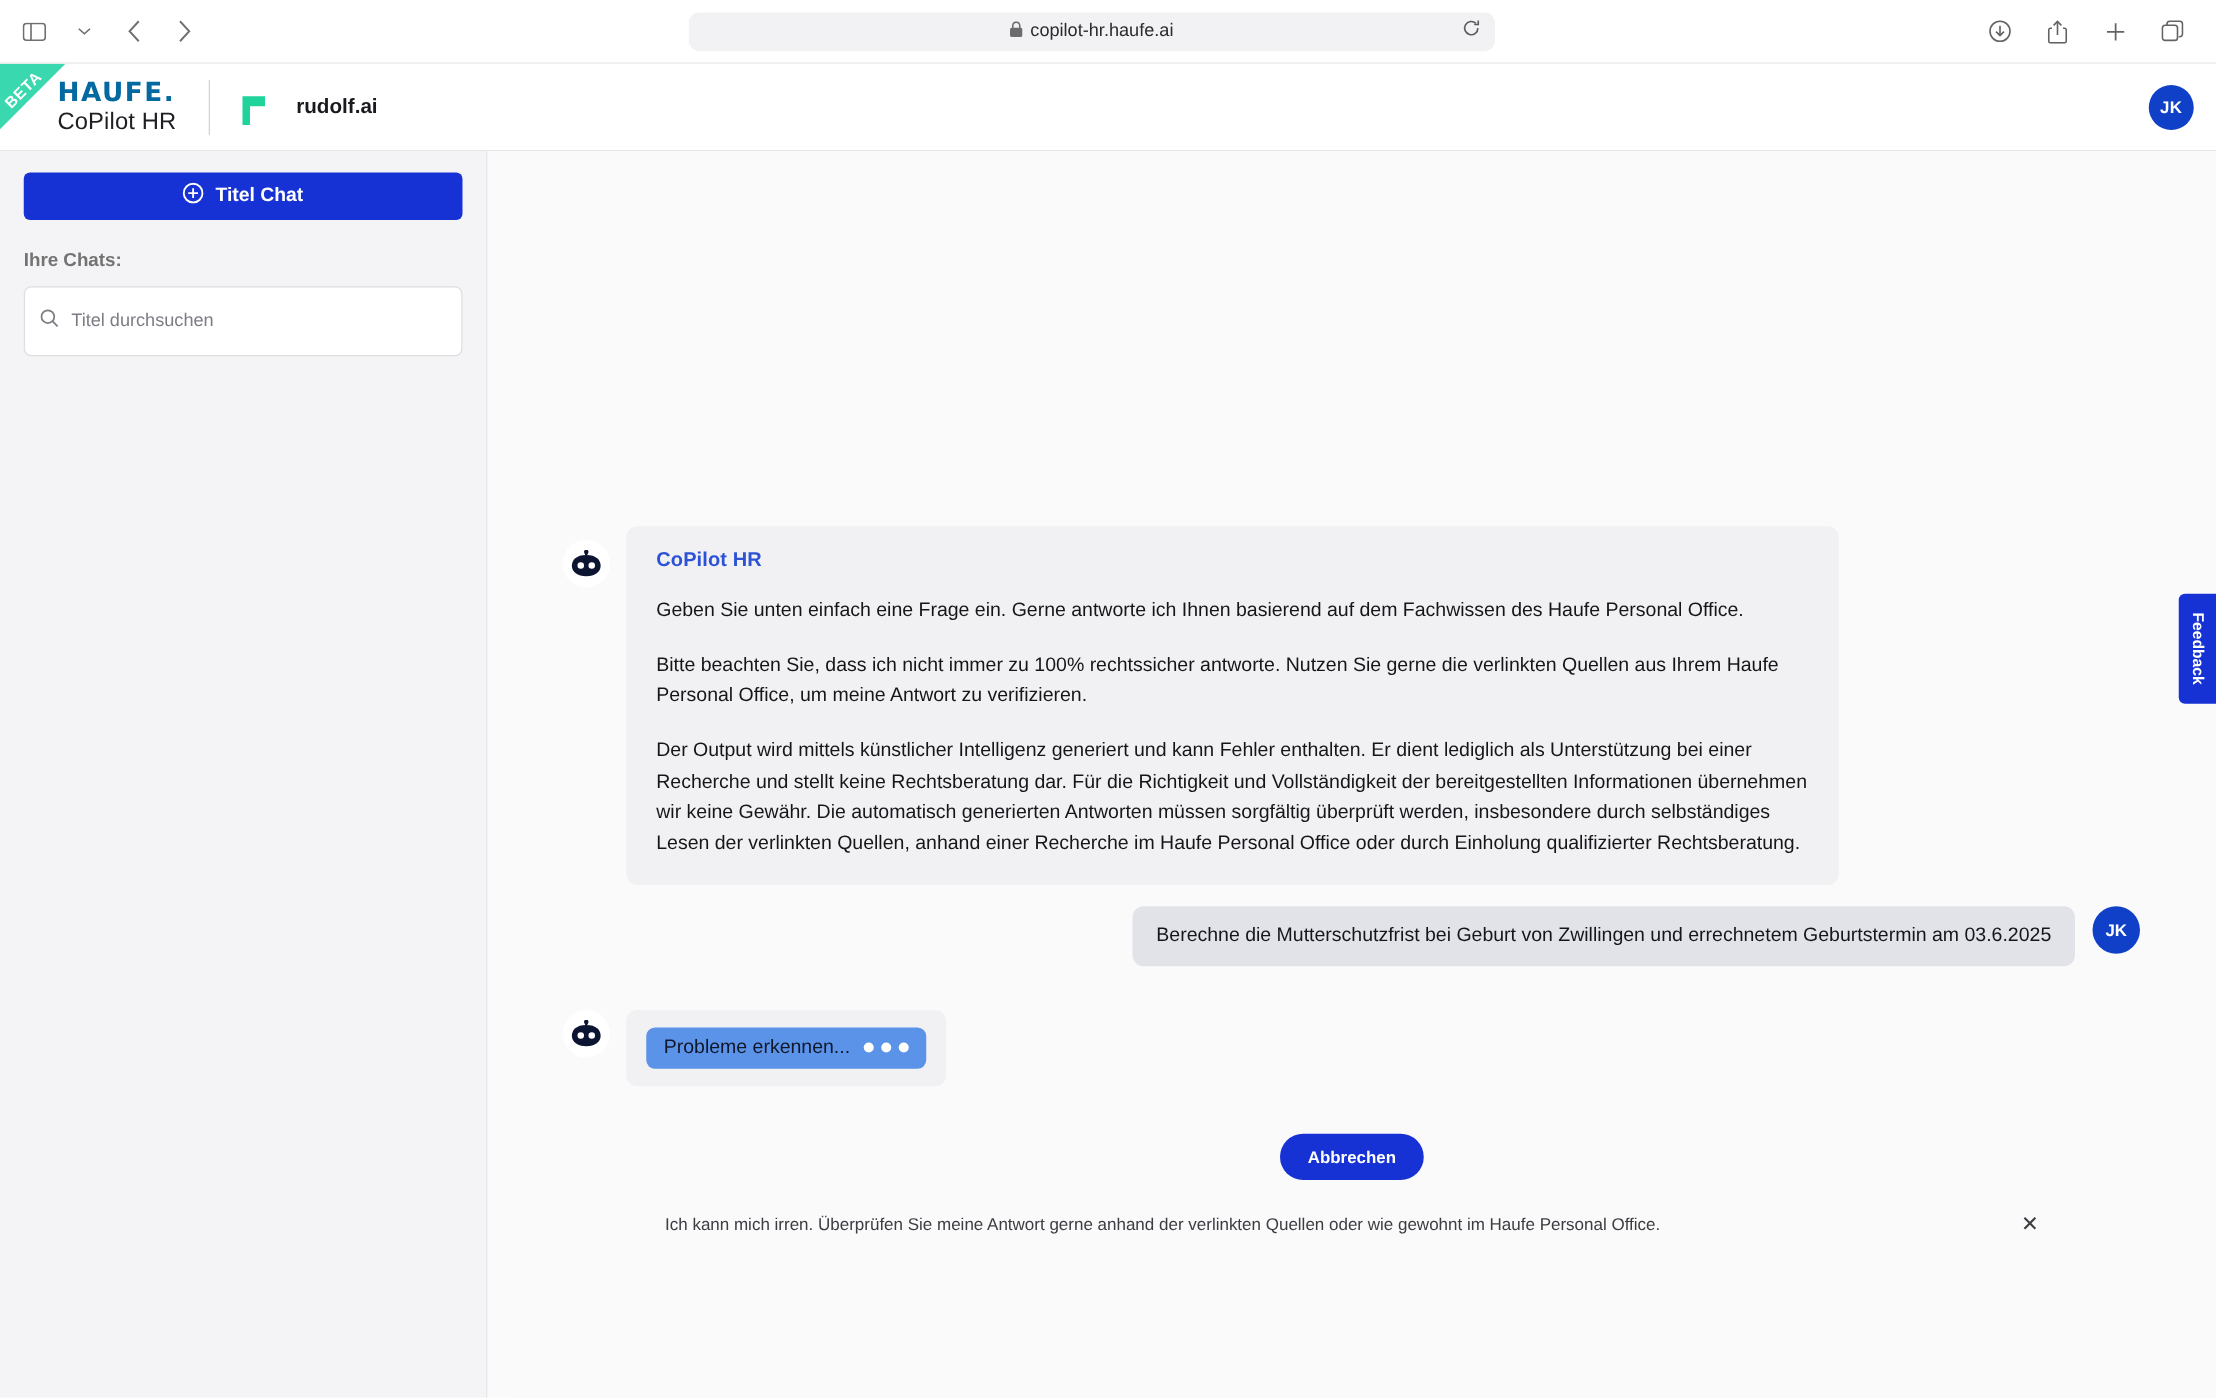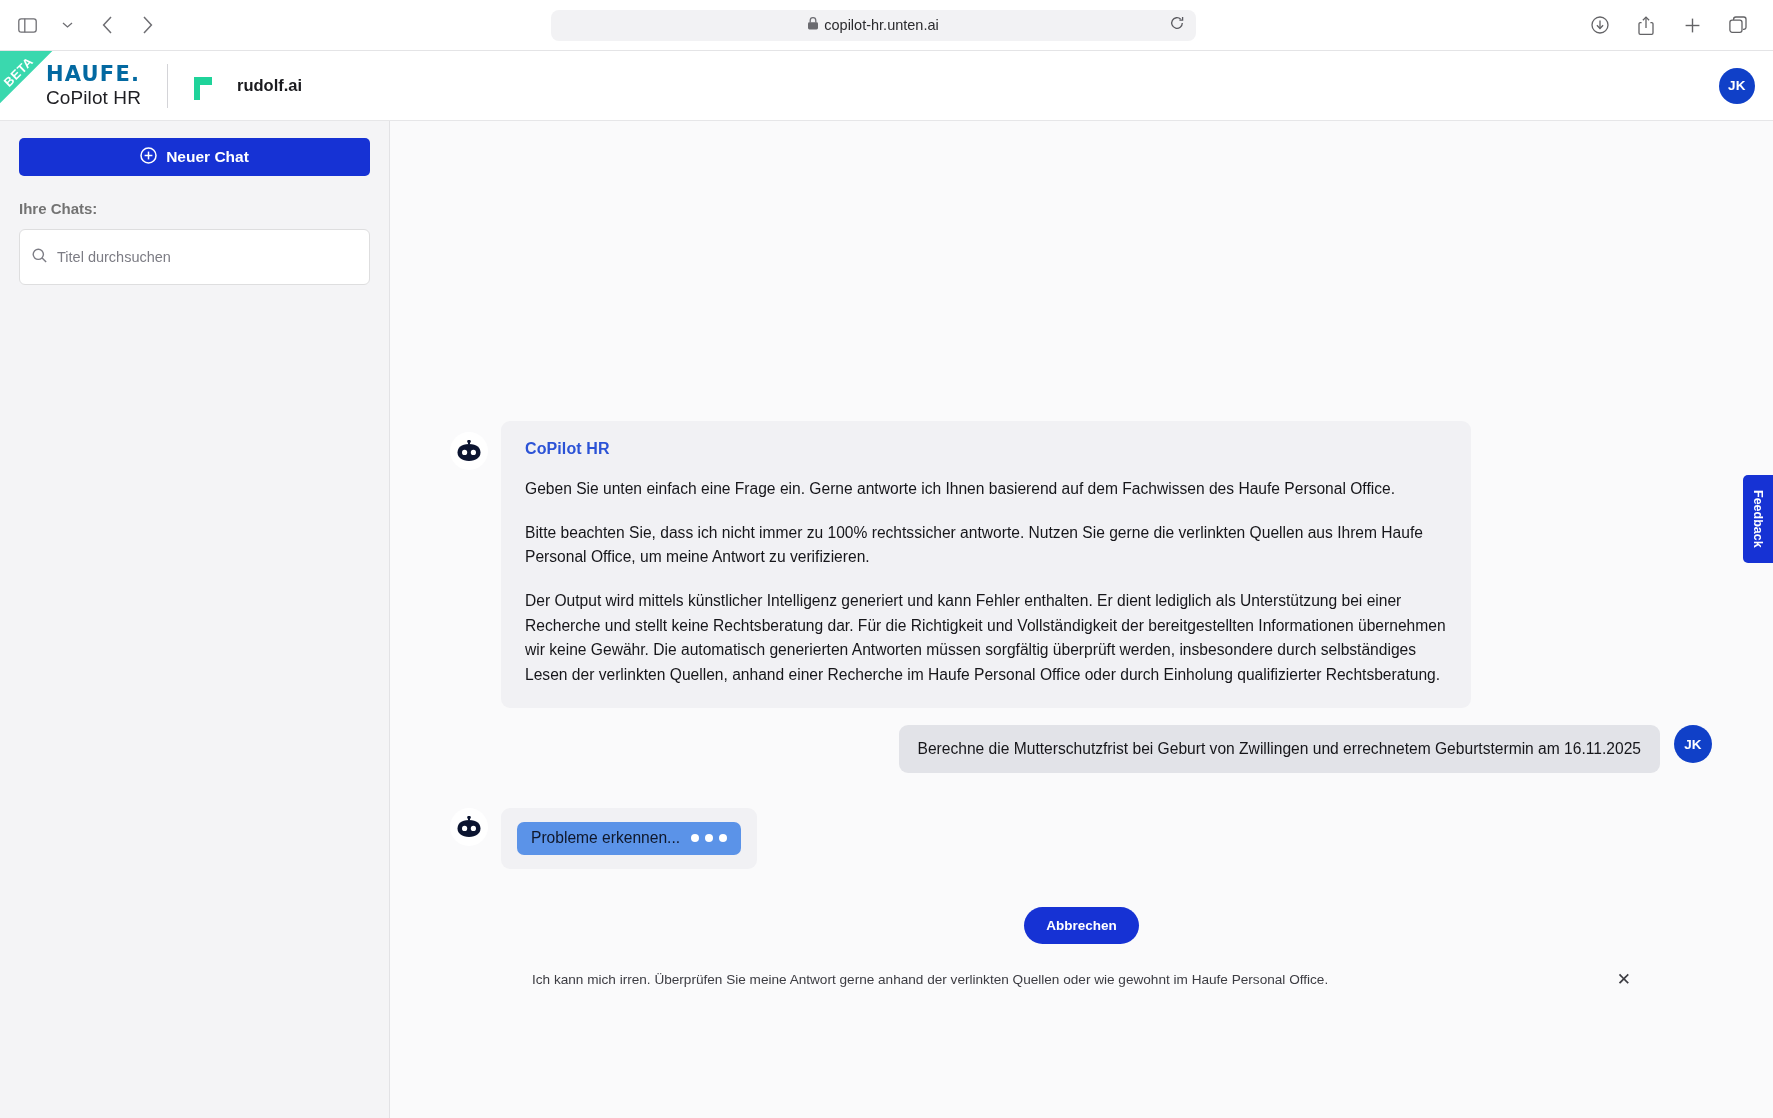--- a/index.html
+++ b/index.html
@@ -245,21 +245,21 @@
 
   <div class="url-wrap">
     <div class="url-bar">
       <div class="url-text">
         <span class="lock-ico">
           <svg width="10" height="13" viewBox="0 0 10 13" fill="#6b6b70">
             <rect x="0" y="5.2" width="10" height="7.3" rx="1.4"></rect>
             <path d="M2.2 5.4V3.5a2.8 2.8 0 0 1 5.6 0v1.9" fill="none" stroke="#6b6b70" stroke-width="1.25"></path>
           </svg>
         </span>
-        <span>copilot-hr.unten.ai</span>
+        <span>copilot-hr.haufe.ai</span>
       </div>
       <span class="reload-ico">
         <svg width="14" height="14" viewBox="0 0 14 14" fill="none" stroke="currentColor" stroke-width="1.3">
           <path d="M12.3 7a5.3 5.3 0 1 1-1.6-3.8"></path>
           <polyline points="12.6,0.9 12.6,4.1 9.4,4.1"></polyline>
         </svg>
       </span>
     </div>
   </div>
 
@@ -322,21 +322,21 @@
 
 <div class="sidebar">
   <button class="new-chat-btn">
     <span>
       <svg width="17" height="17" viewBox="0 0 17 17" fill="none" stroke="#ffffff" stroke-width="1.5">
         <circle cx="8.5" cy="8.5" r="7.5"></circle>
         <line x1="8.5" y1="4.6" x2="8.5" y2="12.4"></line>
         <line x1="4.6" y1="8.5" x2="12.4" y2="8.5"></line>
       </svg>
     </span>
-    <span>Neuer Chat</span>
+    <span>Titel Chat</span>
   </button>
 
   <div class="your-chats">Ihre Chats:</div>
 
   <div class="search-box">
     <span>
       <svg width="15" height="15" viewBox="0 0 15 15" fill="none" stroke="#7c7c84" stroke-width="1.4">
         <circle cx="6.3" cy="6.3" r="5.1"></circle>
         <line x1="10.1" y1="10.1" x2="14.1" y2="14.1"></line>
       </svg>
@@ -361,21 +361,21 @@
       </div>
       <div class="bot-bubble">
         <div class="bot-name">CoPilot HR</div>
         <p>Geben Sie unten einfach eine Frage ein. Gerne antworte ich Ihnen basierend auf dem Fachwissen des Haufe Personal Office.</p>
         <p>Bitte beachten Sie, dass ich nicht immer zu 100% rechtssicher antworte. Nutzen Sie gerne die verlinkten Quellen aus Ihrem Haufe Personal Office, um meine Antwort zu verifizieren.</p>
         <p>Der Output wird mittels künstlicher Intelligenz generiert und kann Fehler enthalten. Er dient lediglich als Unterstützung bei einer Recherche und stellt keine Rechtsberatung dar. Für die Richtigkeit und Vollständigkeit der bereitgestellten Informationen übernehmen wir keine Gewähr. Die automatisch generierten Antworten müssen sorgfältig überprüft werden, insbesondere durch selbständiges Lesen der verlinkten Quellen, anhand einer Recherche im Haufe Personal Office oder durch Einholung qualifizierter Rechtsberatung.</p>
       </div>
     </div>
 
     <div class="user-row">
-      <div class="user-bubble">Berechne die Mutterschutzfrist bei Geburt von Zwillingen und errechnetem Geburtstermin am 16.11.2025</div>
+      <div class="user-bubble">Berechne die Mutterschutzfrist bei Geburt von Zwillingen und errechnetem Geburtstermin am 03.6.2025</div>
       <div class="user-avatar">
         <span>JK</span>
       </div>
     </div>
 
     <div class="status-row">
       <div class="bot-avatar">
         <svg width="26" height="22" viewBox="0 0 26 22" fill="#0b1430">
           <rect x="12" y="0" width="2" height="4"></rect>
           <circle cx="13" cy="1.6" r="1.8"></circle>

